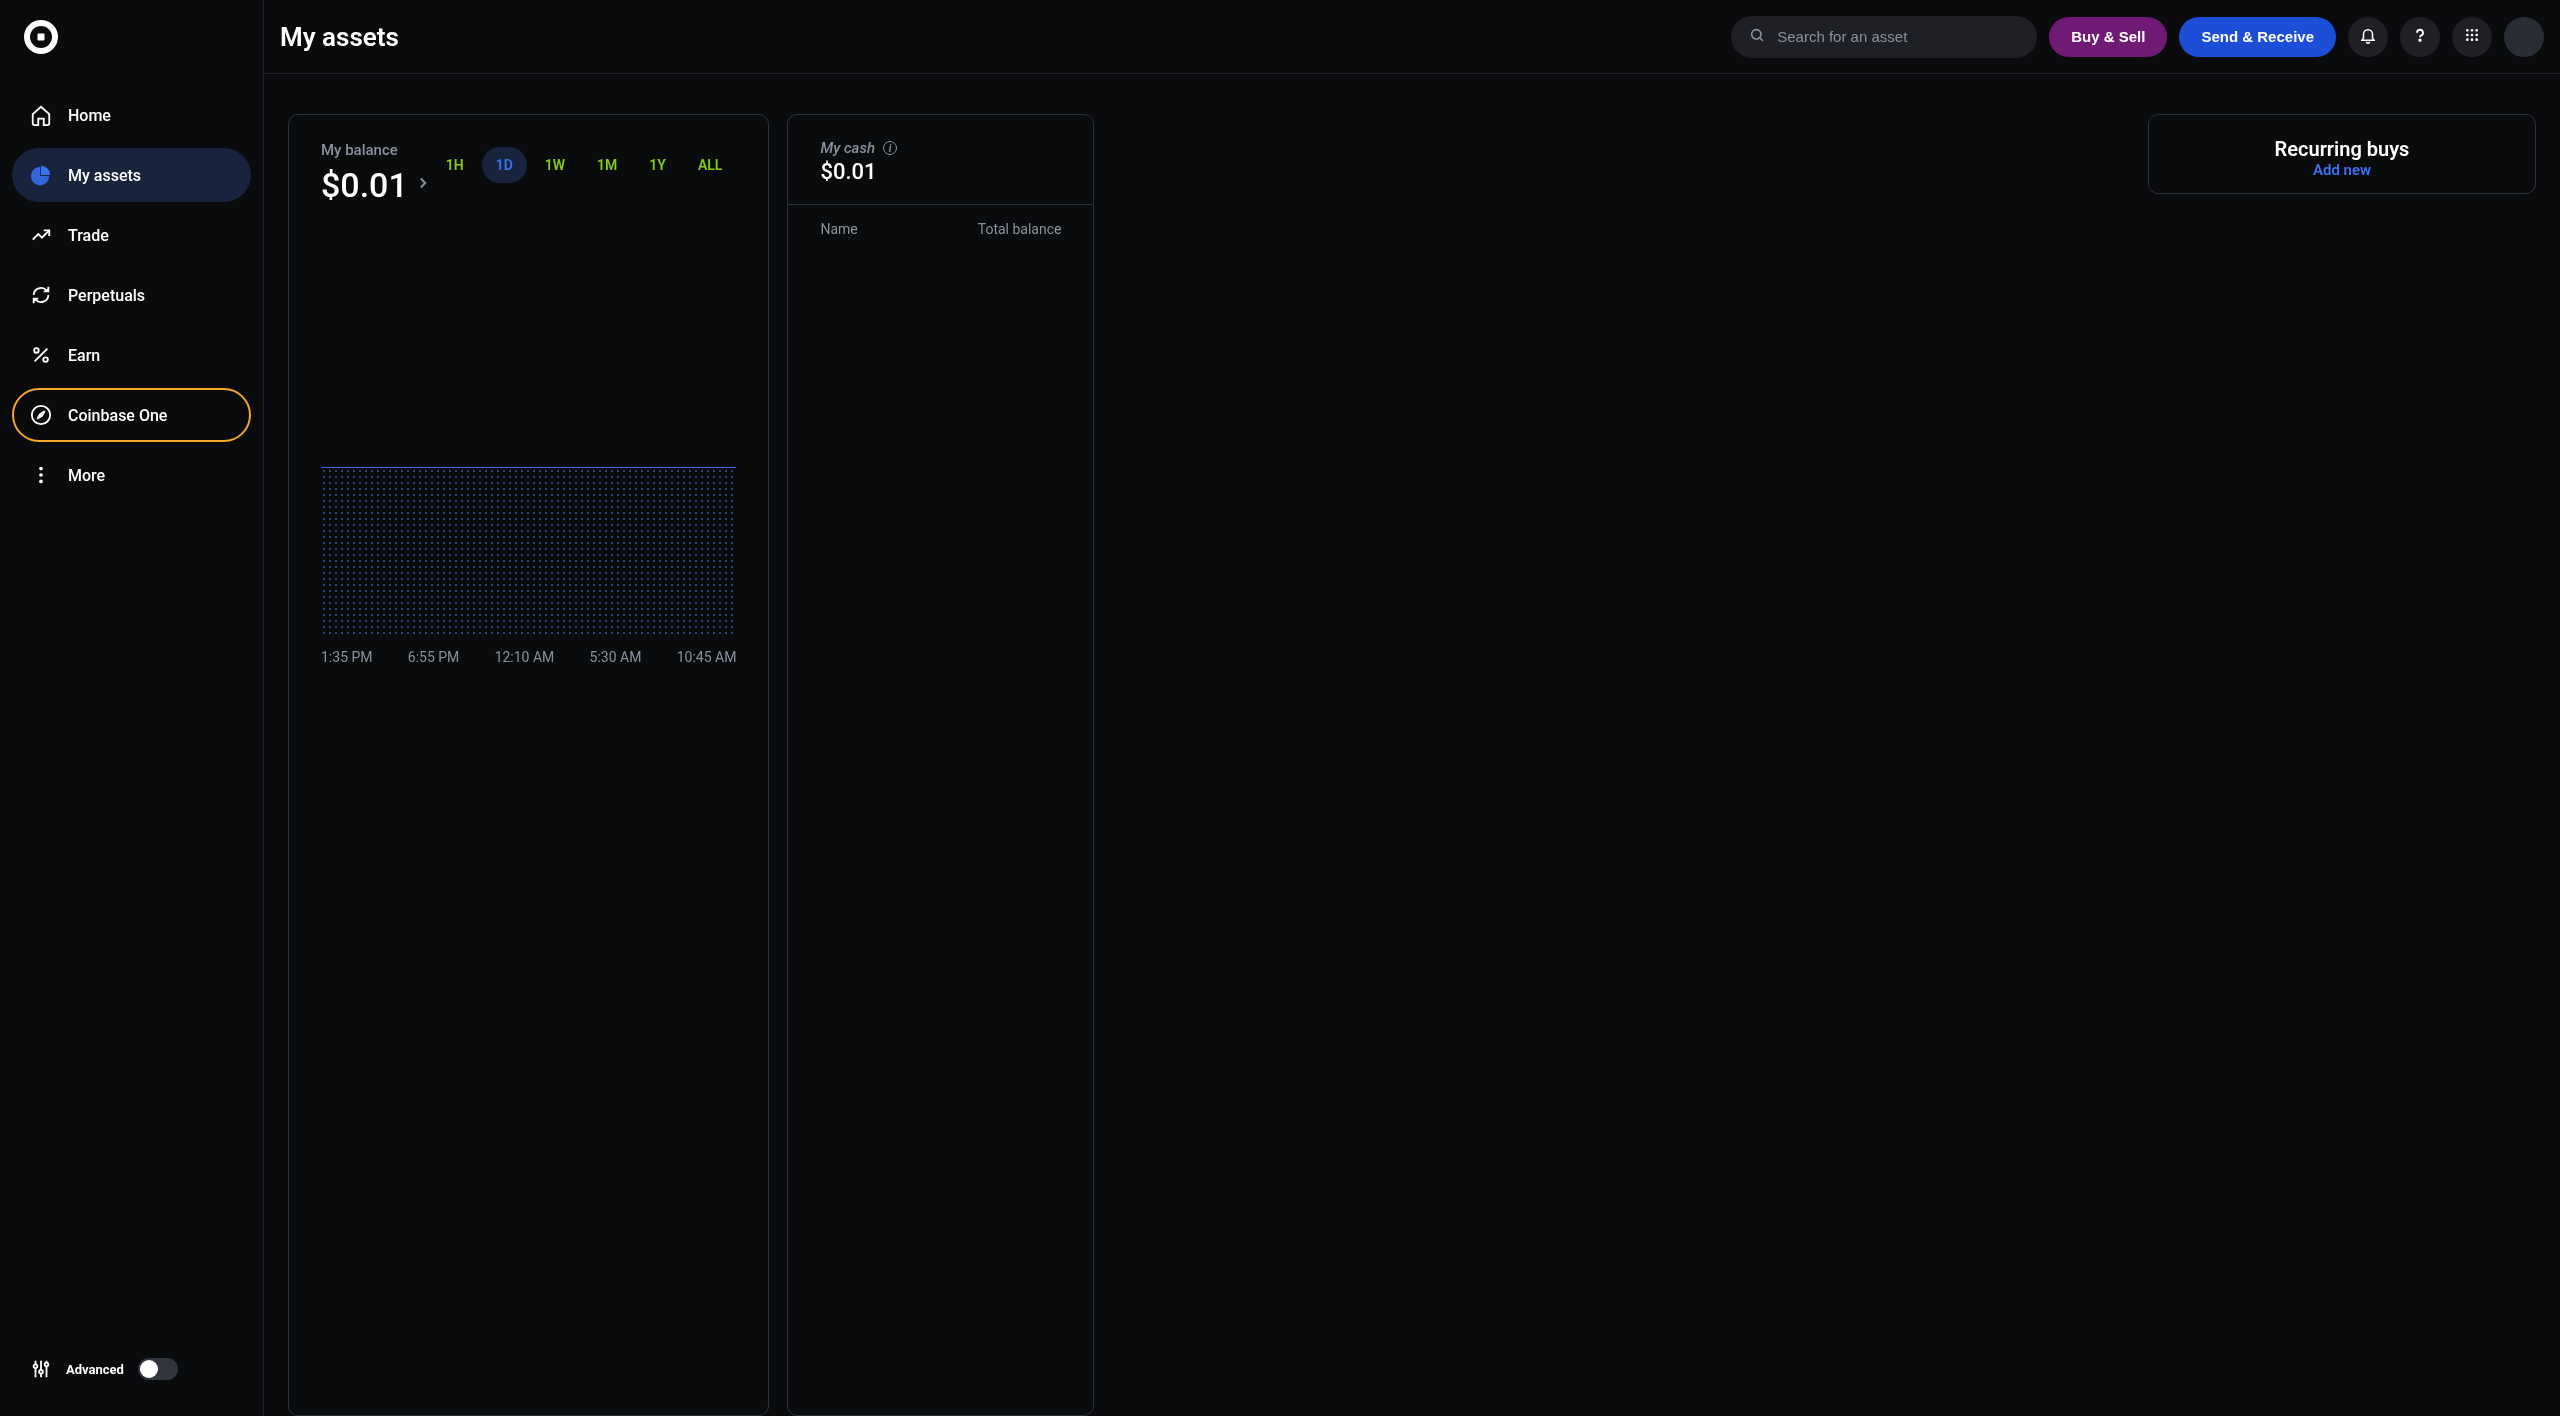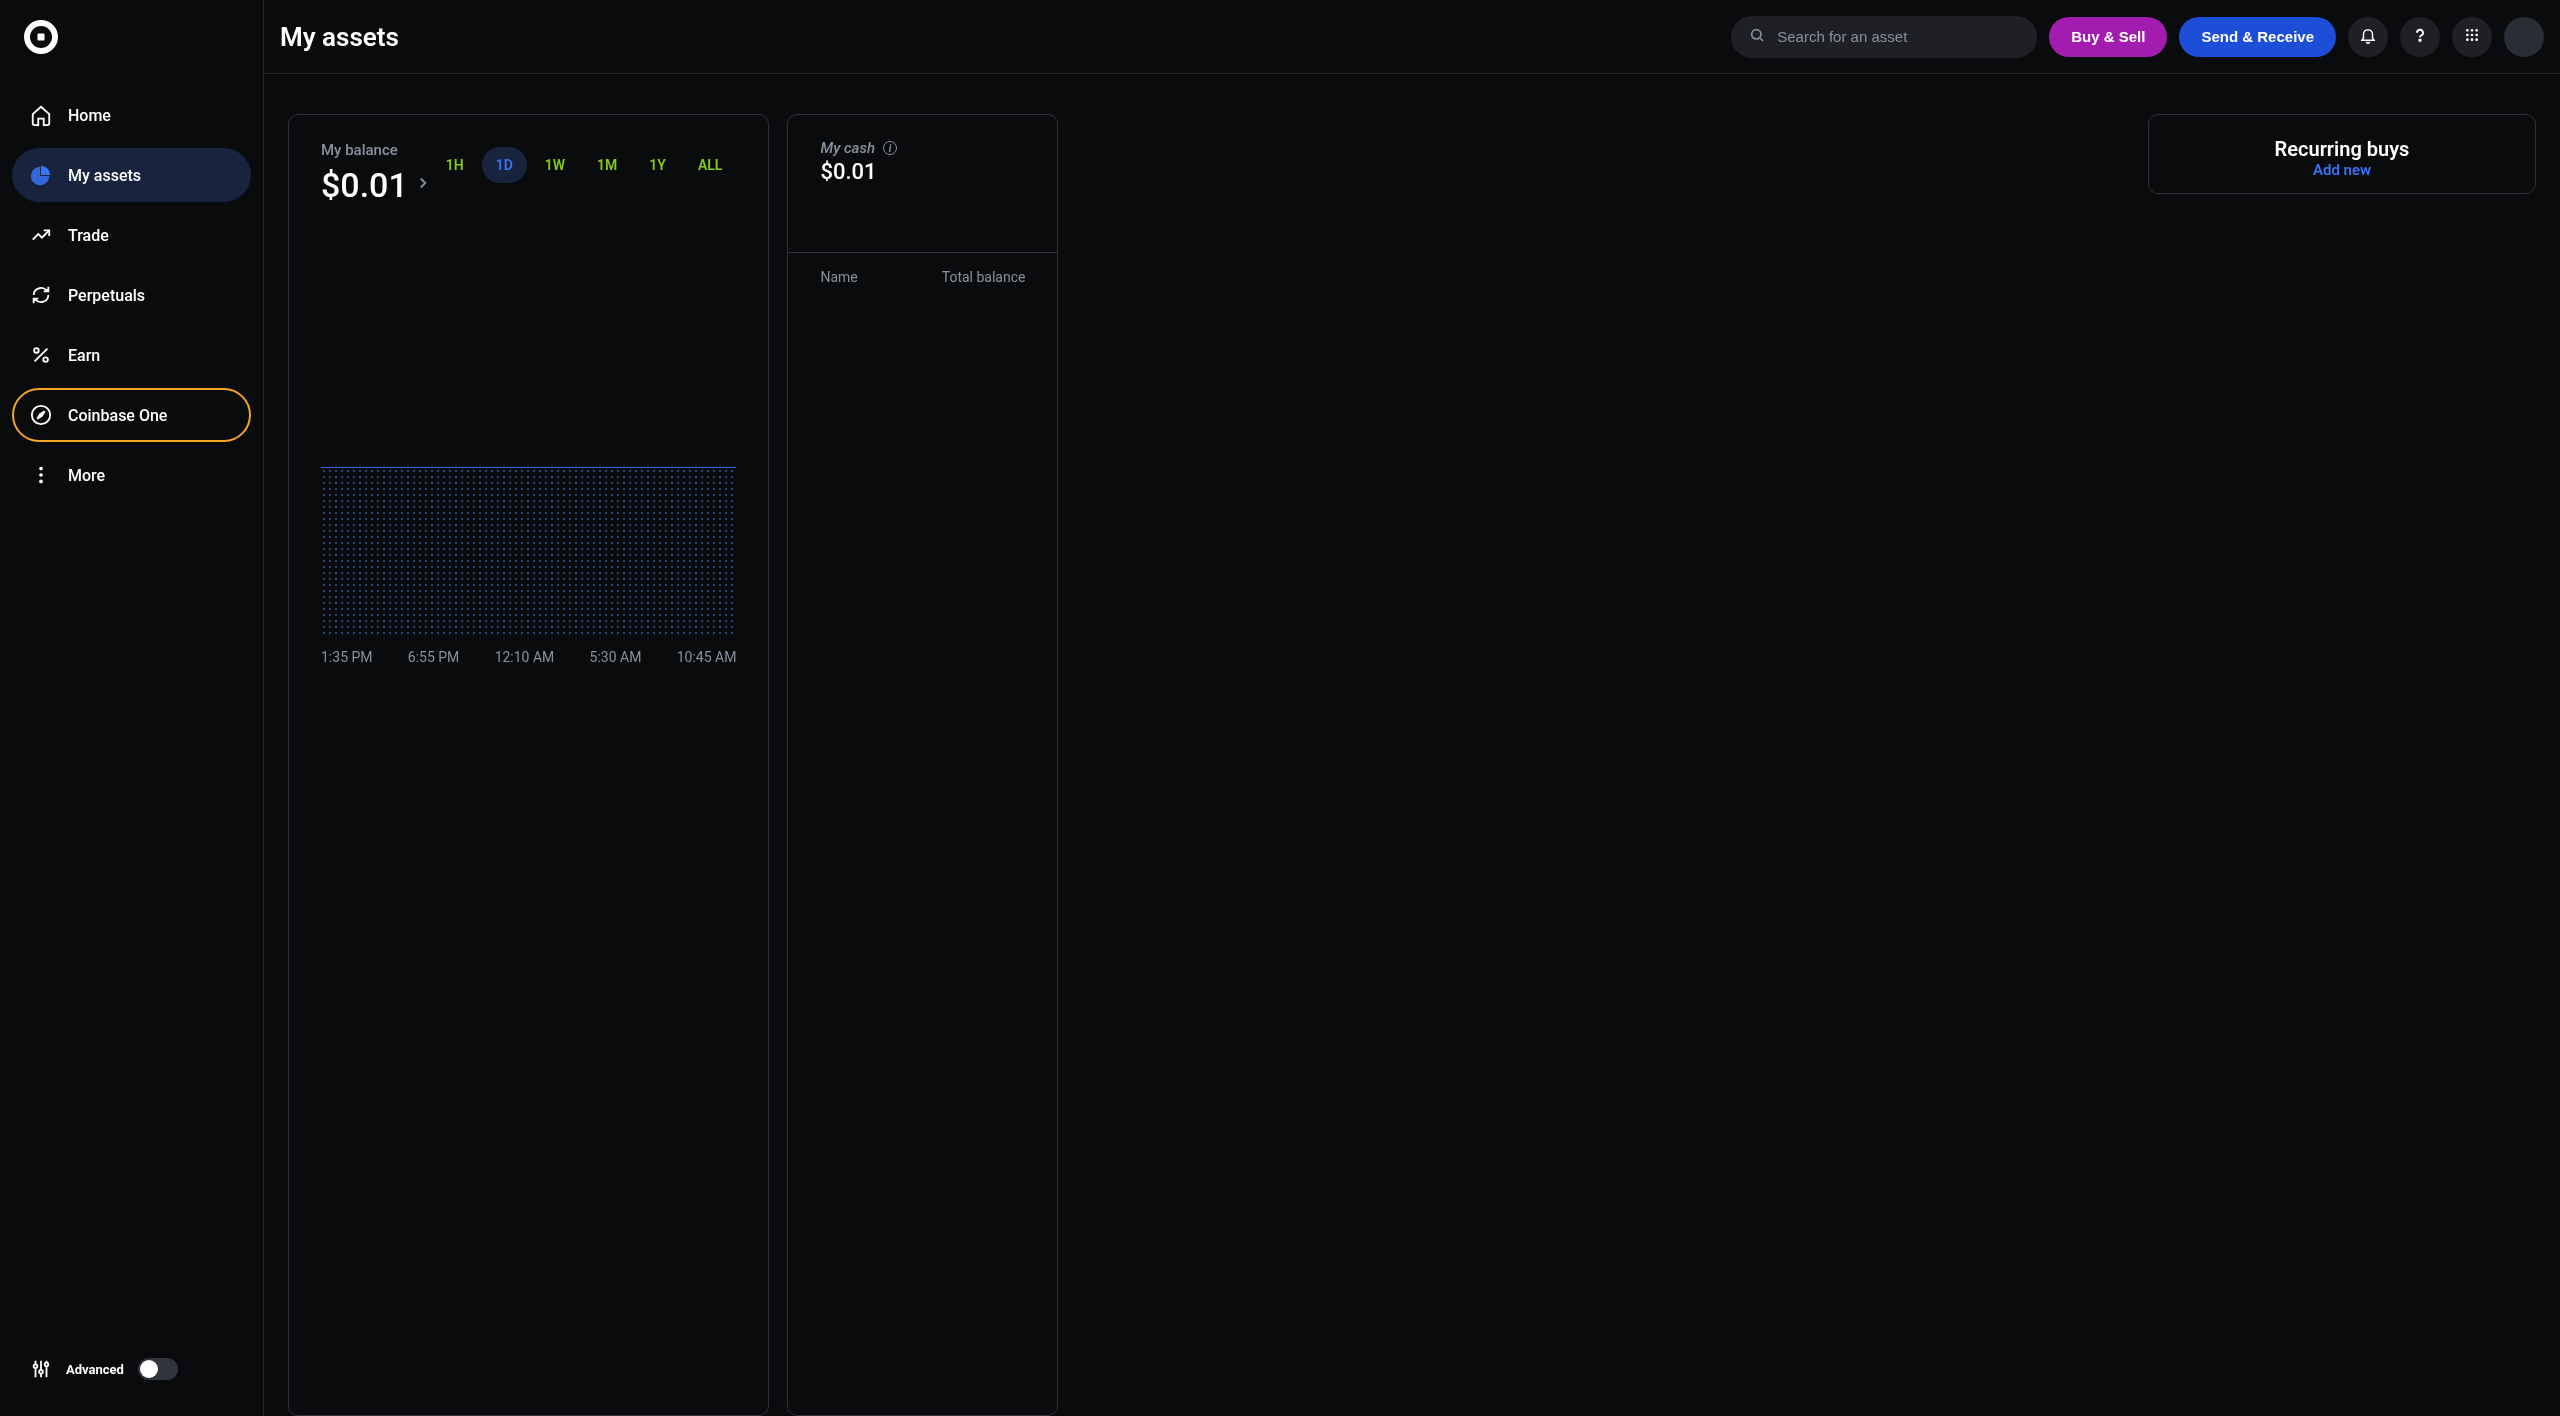--- a/index.html
+++ b/index.html
@@ -104,21 +104,21 @@
       height: 40px;
       border-radius: 32px;
       padding: 0 22px;
       font-size: 15px;
       font-weight: 600;
       border: none;
       cursor: pointer;
       display: flex;
       align-items: center;
     }
-    .btn-primary { background: #a21caf; color: #ffffff; }
+    .btn-primary { background: #701a75; color: #ffffff; }
     .btn-secondary { background: #1d4ed8; color: #ffffff; }
     .icon-btn {
       width: 40px;
       height: 40px;
       border-radius: 50%;
       background: #1e2025;
       display: flex;
       align-items: center;
       justify-content: center;
       cursor: pointer;
@@ -193,22 +193,21 @@
     .cash-card { }
     .cash-header { padding: 24px 32px 20px 32px; }
     .cash-label-row { display: flex; align-items: center; gap: 8px; color: #8a919e; font-size: 15px; font-weight: 500; font-style: italic; }
     .cash-value { font-size: 22px; font-weight: 500; margin-top: 2px; }
     .cash-table-head {
       display: flex;
       border-top: 1px solid #2d3036;
       padding: 16px 32px;
       color: #8a919e;
       font-size: 14px;
-      gap: 84px;
-      margin-top: 48px;
+      gap: 120px;
     }
 
     
     .recurring-head { display: flex; justify-content: space-between; align-items: center; padding: 22px 26px 14px 26px; flex-direction: column; }
     .recurring-title { font-size: 20px; font-weight: 600; }
     .add-new { color: #3773f5; font-size: 15px; font-weight: 600; cursor: pointer; }
     .recurring-item {
       margin: 0 12px 12px 12px;
       border: 1px solid #2d3036;
       border-radius: 8px;

